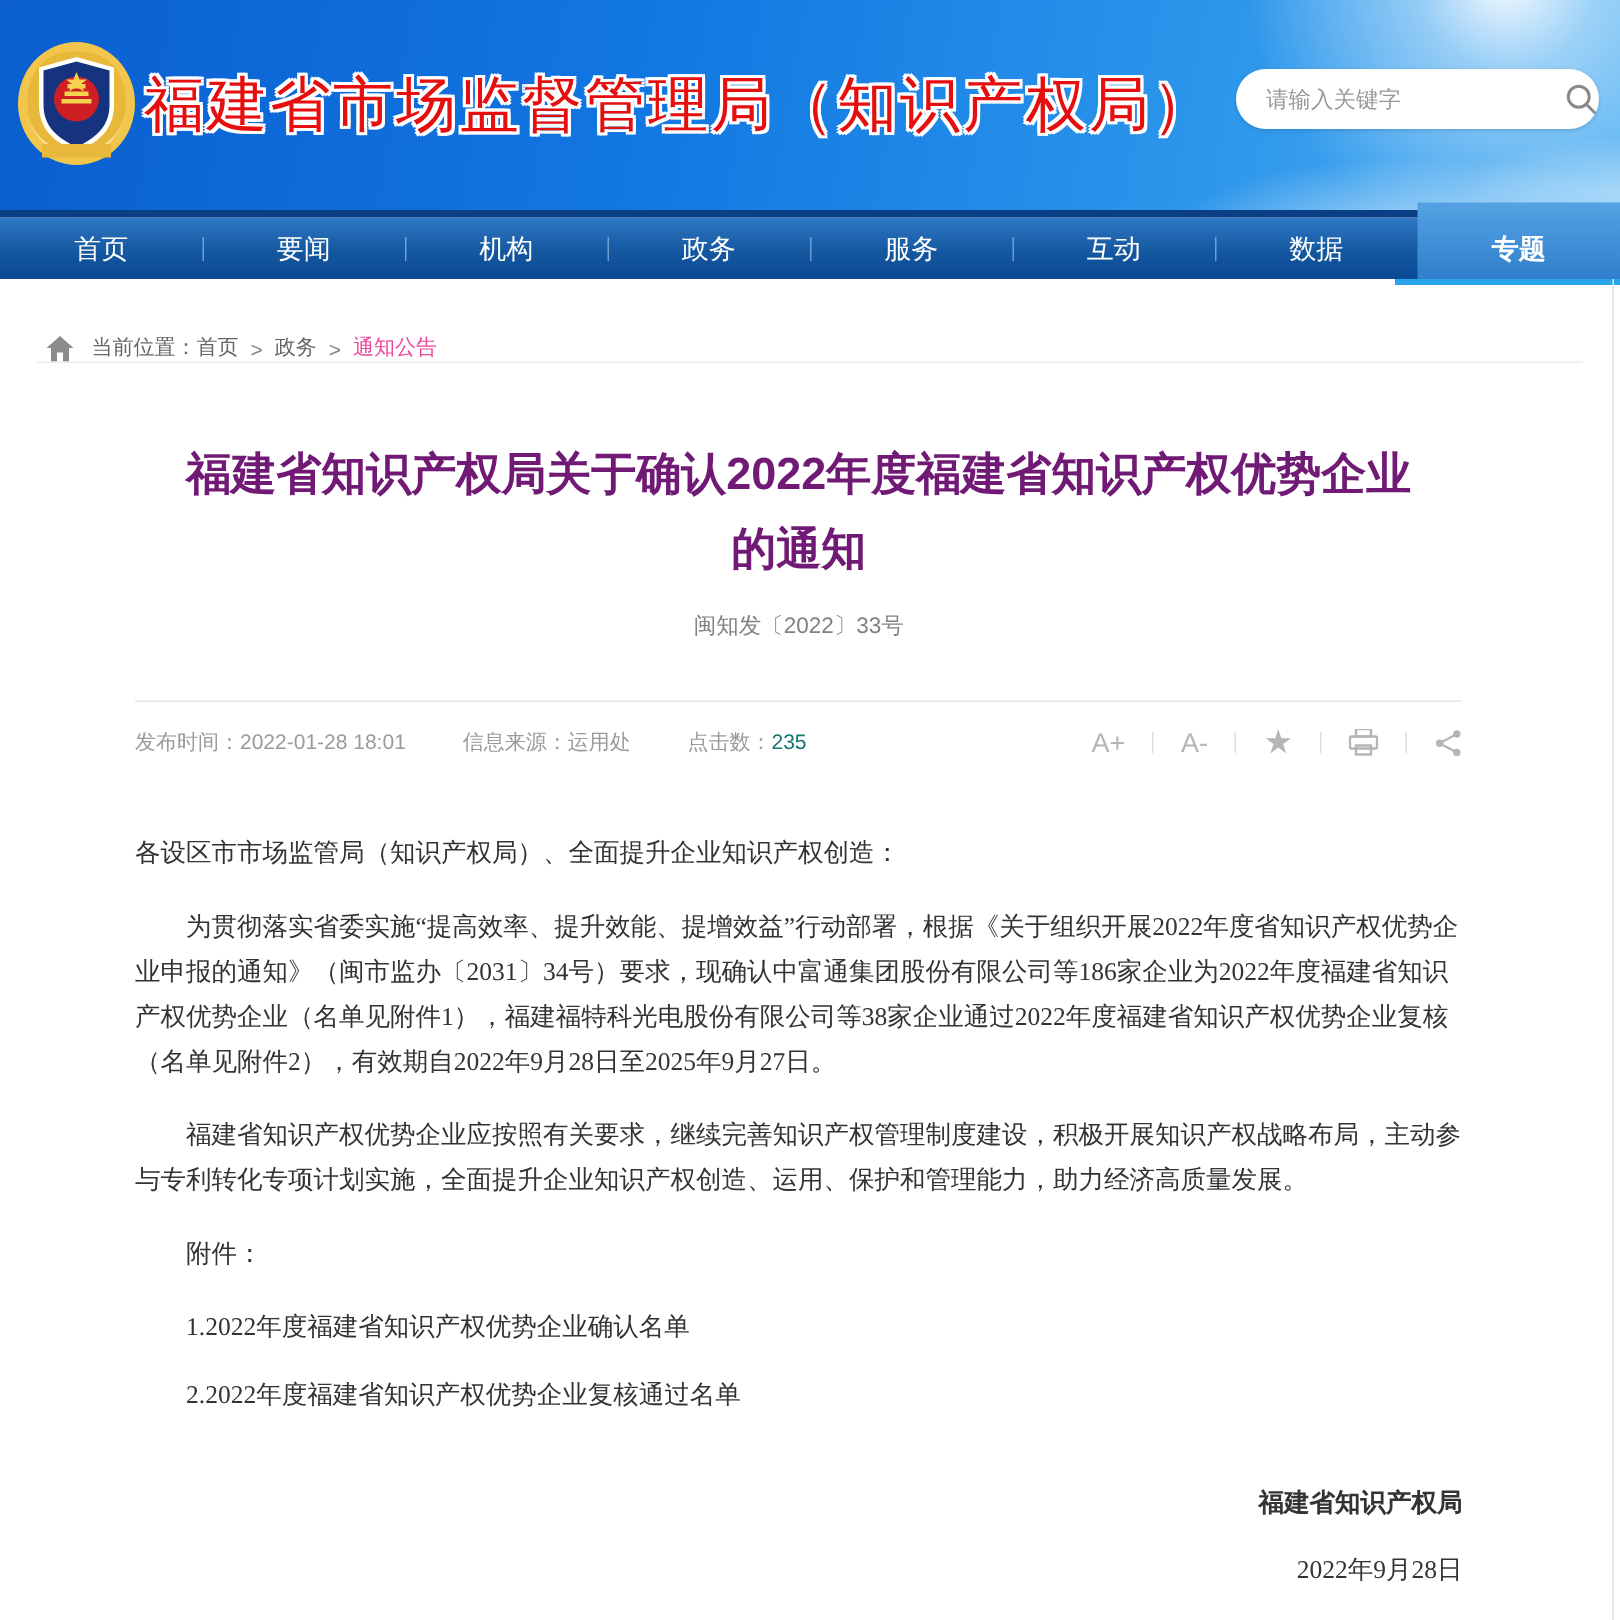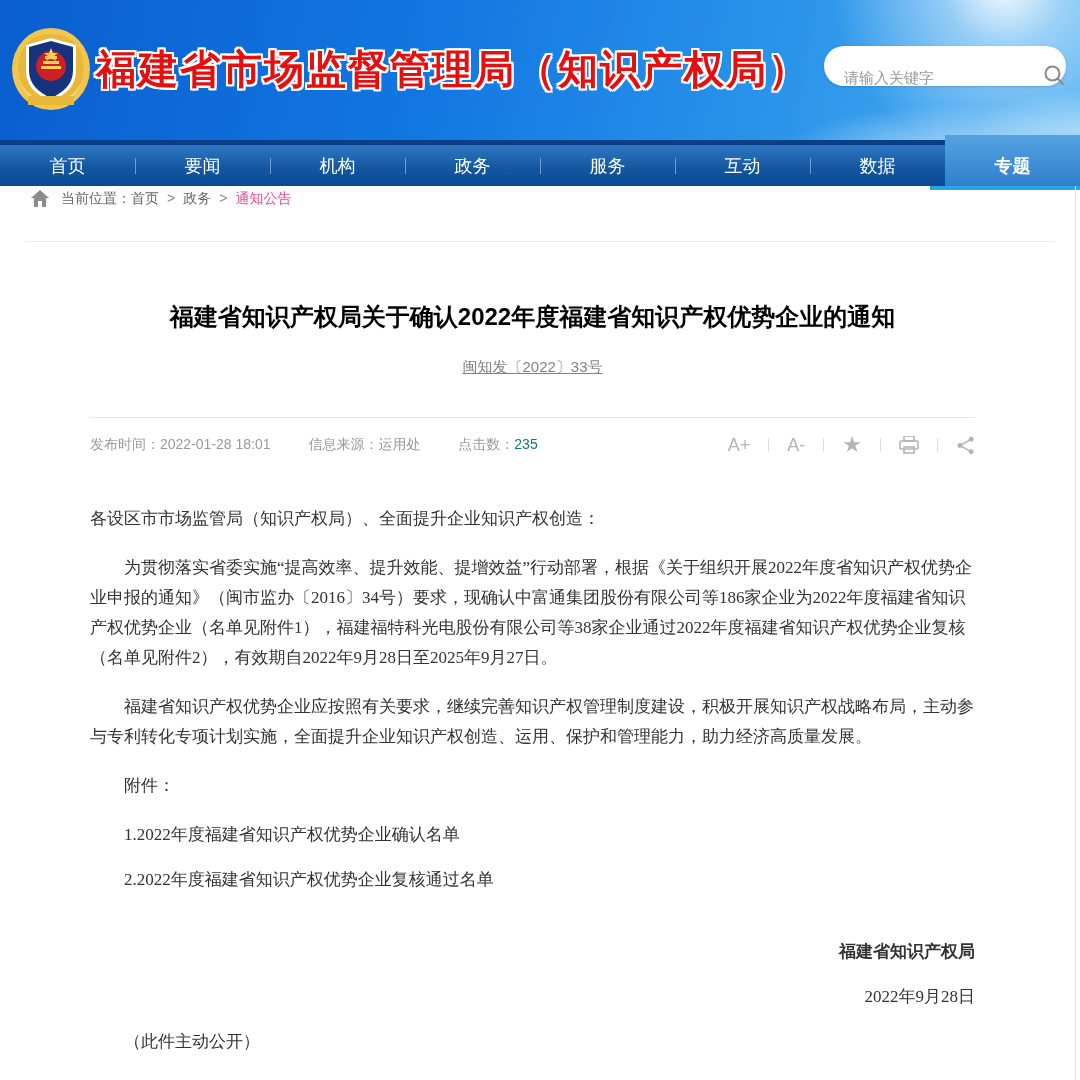--- a/index.html
+++ b/index.html
@@ -10,26 +10,26 @@
     width:1px; background:#d7e7f2; }
 
   
   .site-header { position:relative; height:140px;
     background:
       radial-gradient(circle at 93% -10%, rgba(255,255,255,.95) 0, rgba(255,255,255,.45) 6%, rgba(255,255,255,0) 17%),
       radial-gradient(ellipse 240px 70px at 88% 110%, rgba(255,255,255,.55), rgba(255,255,255,0) 70%),
       radial-gradient(ellipse 170px 55px at 101% 92%, rgba(255,255,255,.5), rgba(255,255,255,0) 70%),
       linear-gradient(100deg,#0a5ecf 0%,#1277e2 40%,#2a94ea 72%,#4fb0f2 100%); }
   .emblem { position:absolute; left:10px; top:26px; width:82px; height:86px; }
-  .site-title { position:absolute; left:96px; top:42px; font-size:40px; font-weight:bold;
+  .site-title { position:absolute; left:96px; top:42px; font-size:40px; font-weight:normal;
     color:#e50f0f; letter-spacing:2px; white-space:nowrap;
     text-shadow:-2px -2px 0 #fff,2px -2px 0 #fff,-2px 2px 0 #fff,2px 2px 0 #fff,
       0 -2px 0 #fff,0 2px 0 #fff,-2px 0 0 #fff,2px 0 0 #fff; }
   .search { position:absolute; right:14px; top:46px; width:242px; height:40px;
-    background:#fff; border-radius:20px; display:flex; align-items:flex-end;
+    background:#fff; border-radius:20px; display:flex; align-items:center;
     padding:0 14px 0 20px; box-shadow:0 1px 3px rgba(0,40,90,.18); }
   .search input { flex:1; border:none; outline:none; font-size:15px; color:#333;
     background:transparent; font-family:inherit; }
   .search input::placeholder { color:#999; }
   .search-icon { width:22px; height:22px; flex:0 0 22px; cursor:pointer; }
 
   
   .main-nav { position:relative; height:46px; display:flex;
     border-top:5px solid #0a3f85;
     background:linear-gradient(#2f77c5 0%,#14589f 55%,#0a4896 100%); }
@@ -37,32 +37,32 @@
     color:#fff; font-size:18px; text-decoration:none; cursor:pointer; position:relative; }
   .nav-item + .nav-item::before { content:""; position:absolute; left:0; top:13px;
     width:1px; height:16px; background:rgba(180,215,255,.55); }
   .nav-item.active { background:linear-gradient(#55a2e2 0%,#2f7fcc 100%);
     margin-top:-10px; padding-top:10px;font-weight:bold; }
   .nav-item.active::before { display:none; }
   .main-nav::after { content:""; position:absolute; right:0; bottom:-4px;
     width:150px; height:4px; background:#2aa3ea; }
 
   
-  .crumb-row { display:flex; align-items:flex-start; height:52px; margin:4px 25px 0 25px;
+  .crumb-row { display:flex; align-items:flex-end; height:52px; margin:4px 25px 0 25px;
     border-bottom:1px solid #ebebeb; font-size:14px; color:#666; }
   .home-icon { width:18px; height:17px; margin:0 12px 0 6px; }
   .crumb-link { color:#666; cursor:pointer; }
   .crumb-sep { margin:0 8px; color:#888; }
   .crumb-current { color:#ec4899; cursor:pointer; }
 
   
   .article { padding:0 105px 0 90px; }
   .article-title { margin:50px auto 0; max-width:845px; text-align:center;
-    font-size:24px; font-weight:bold; color:#000000; line-height:50px; }
-  .doc-number { margin-top:16px; text-align:center; font-size:15px; color:#828282;text-decoration:underline; }
+    font-size:30px; font-weight:bold; color:#701a75; line-height:50px; }
+  .doc-number { margin-top:16px; text-align:center; font-size:15px; color:#828282; }
   .meta-divider { margin-top:40px; border-top:1px solid #e6e6e6; }
   .meta-row { display:flex; justify-content:space-between; align-items:center;
     padding-top:16px; font-size:14px; color:#9a9a9a; }
   .meta-left span.pair { margin-right:34px; }
   .hits-value { color:#0f766e; }
   .meta-tools { display:flex; align-items:center; color:#b5b5b5; }
   .tool { font-size:18px; cursor:pointer; line-height:1; }
   .tool.star { font-size:22px; }
   .tool-sep { width:1px; height:14px; background:#ddd; margin:0 18px; }
   .tool svg { display:block; }
@@ -173,21 +173,21 @@
             <circle cx="4" cy="10" r="2.6" fill="#b5b5b5"></circle>
             <line x1="4" y1="10" x2="16" y2="3.5" stroke="#b5b5b5" stroke-width="1.6"></line>
             <line x1="4" y1="10" x2="16" y2="16.5" stroke="#b5b5b5" stroke-width="1.6"></line>
           </svg>
         </span>
       </div>
     </div>
 
     <div class="article-body">
       <p>各设区市市场监管局（知识产权局）、全面提升企业知识产权创造：</p>
-      <p class="indent">为贯彻落实省委实施“提高效率、提升效能、提增效益”行动部署，根据《关于组织开展2022年度省知识产权优势企业申报的通知》（闽市监办〔2016〕34号）要求，现确认中富通集团股份有限公司等186家企业为2022年度福建省知识产权优势企业（名单见附件1），福建福特科光电股份有限公司等38家企业通过2022年度福建省知识产权优势企业复核（名单见附件2），有效期自2022年9月28日至2025年9月27日。</p>
+      <p class="indent">为贯彻落实省委实施“提高效率、提升效能、提增效益”行动部署，根据《关于组织开展2022年度省知识产权优势企业申报的通知》（闽市监办〔2031〕34号）要求，现确认中富通集团股份有限公司等186家企业为2022年度福建省知识产权优势企业（名单见附件1），福建福特科光电股份有限公司等38家企业通过2022年度福建省知识产权优势企业复核（名单见附件2），有效期自2022年9月28日至2025年9月27日。</p>
       <p class="indent">福建省知识产权优势企业应按照有关要求，继续完善知识产权管理制度建设，积极开展知识产权战略布局，主动参与专利转化专项计划实施，全面提升企业知识产权创造、运用、保护和管理能力，助力经济高质量发展。</p>
       <p class="indent">附件：</p>
       <p class="indent attach">1.2022年度福建省知识产权优势企业确认名单</p>
       <p class="indent attach">2.2022年度福建省知识产权优势企业复核通过名单</p>
       <p class="sign sign-name">福建省知识产权局</p>
       <p class="sign">2022年9月28日</p>
       <p class="indent footer-note">（此件主动公开）</p>
     </div>
   </main>
 

